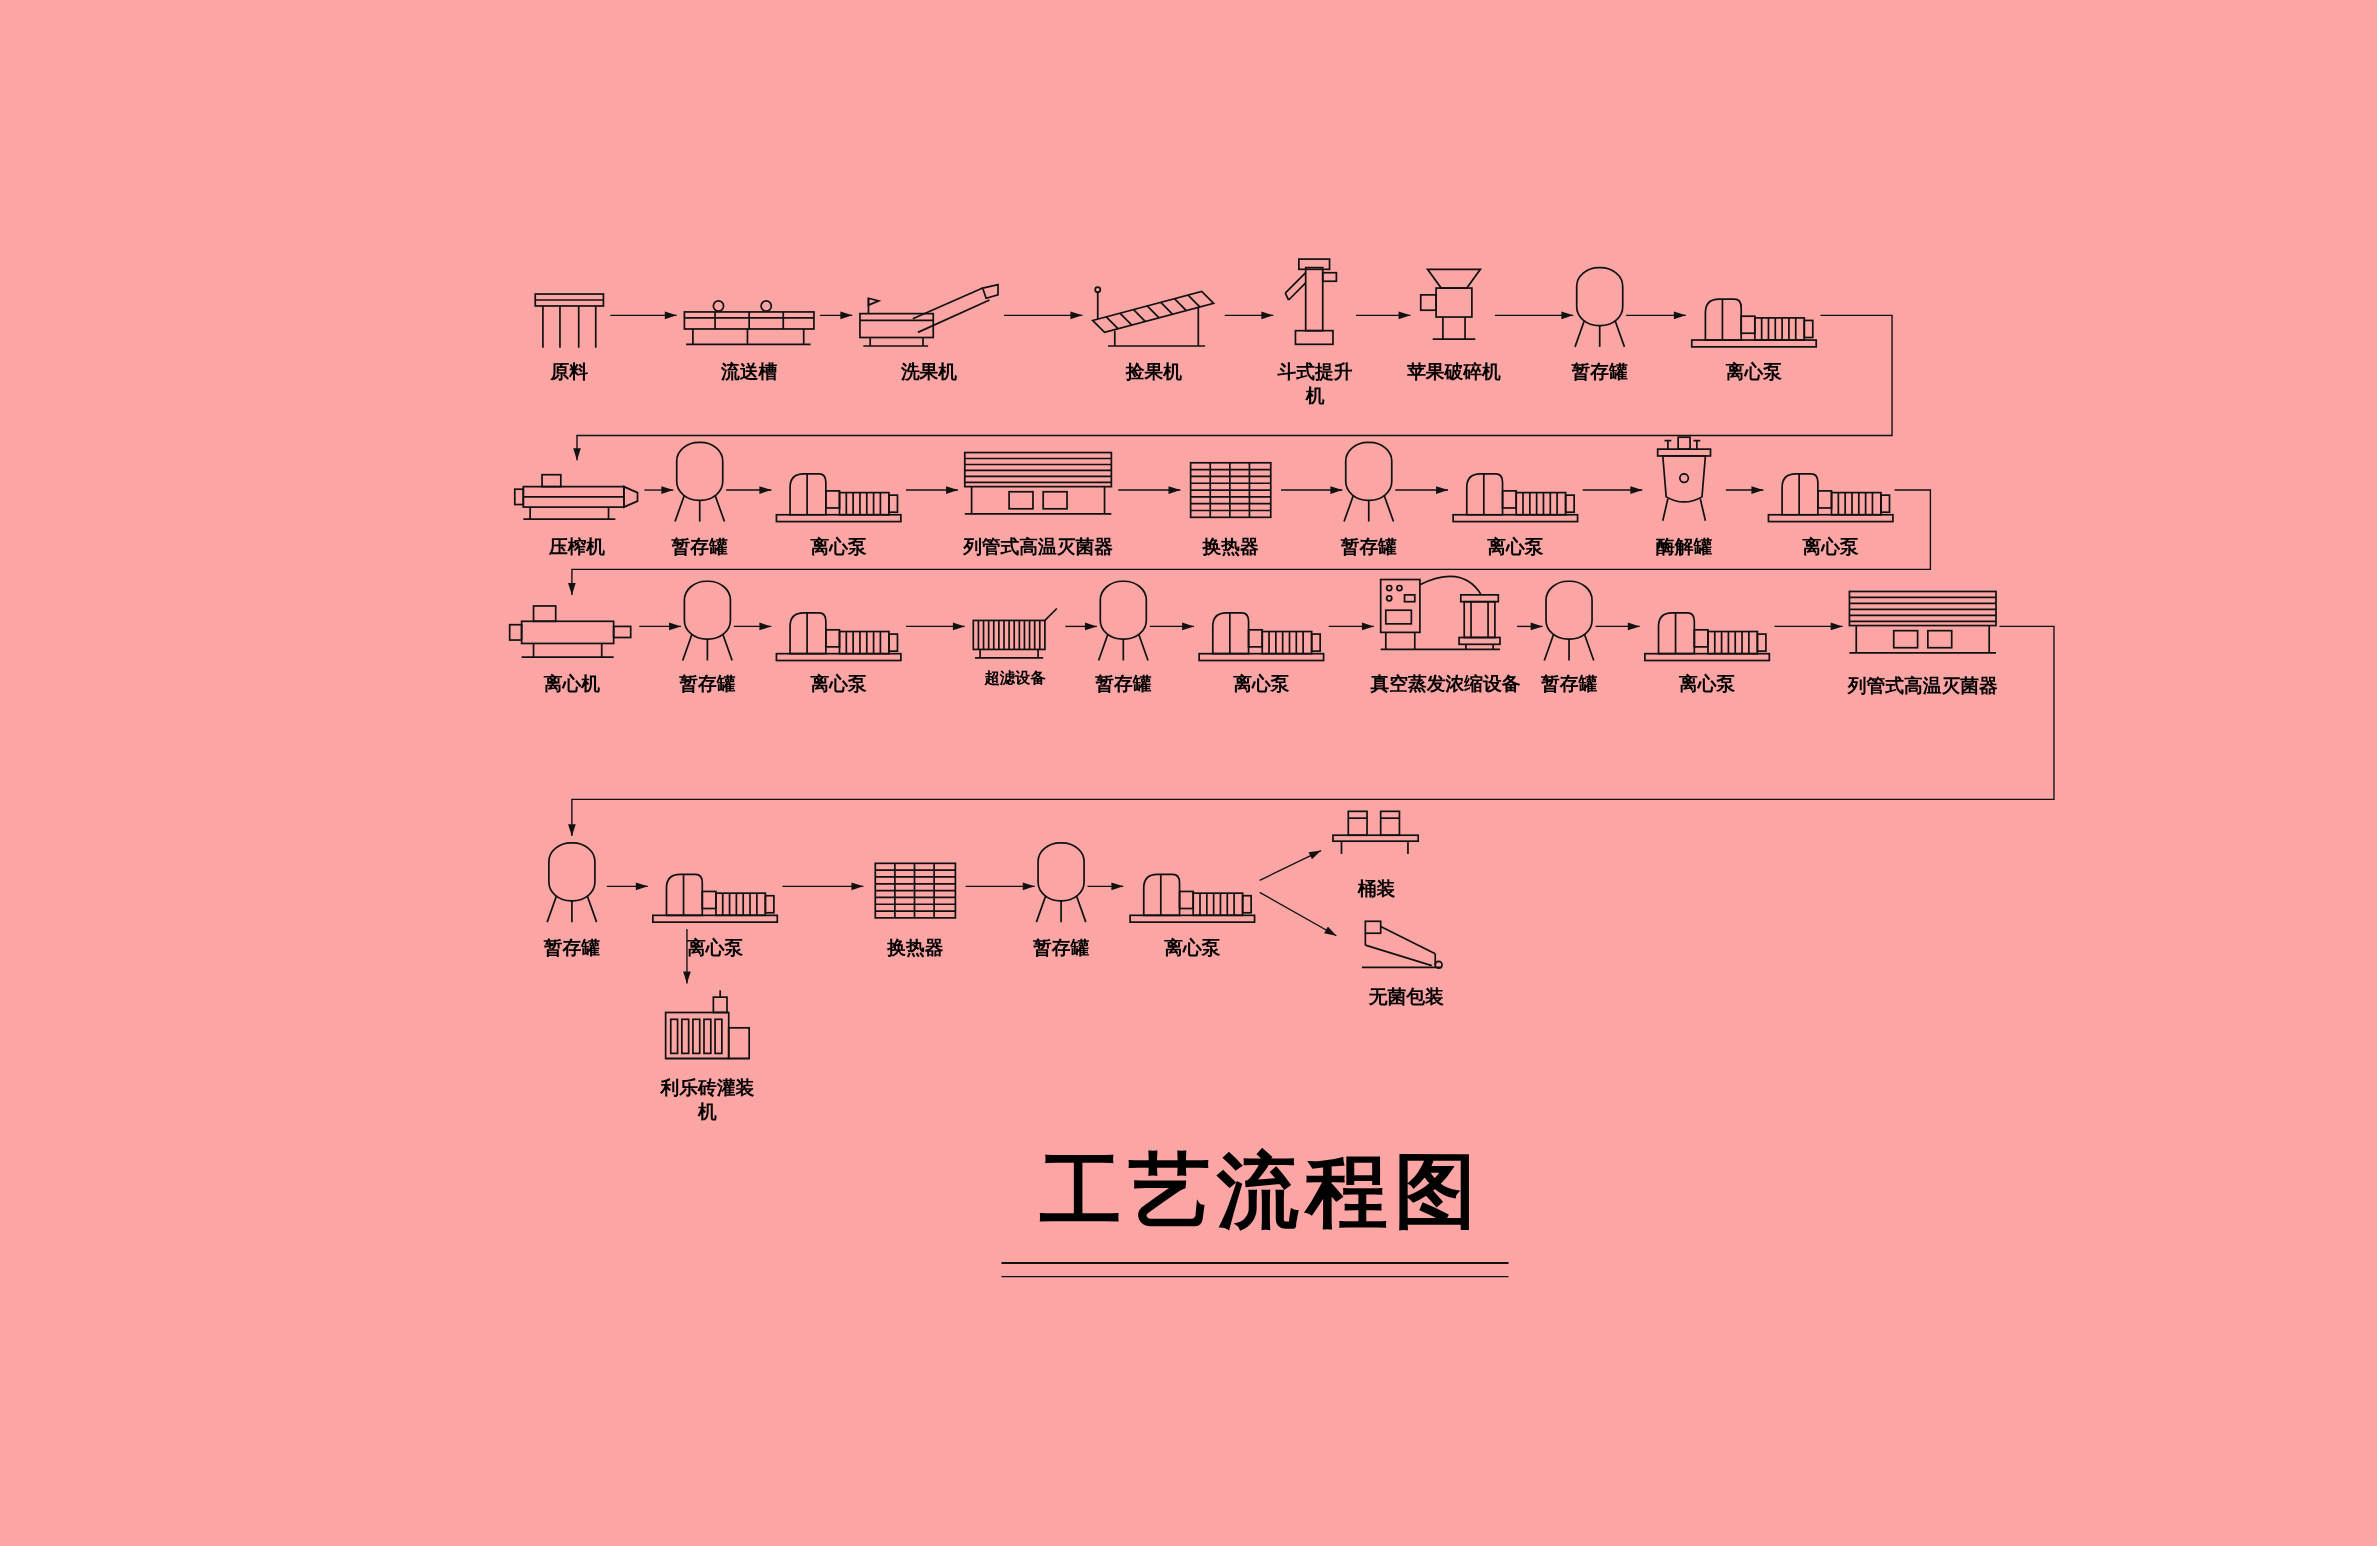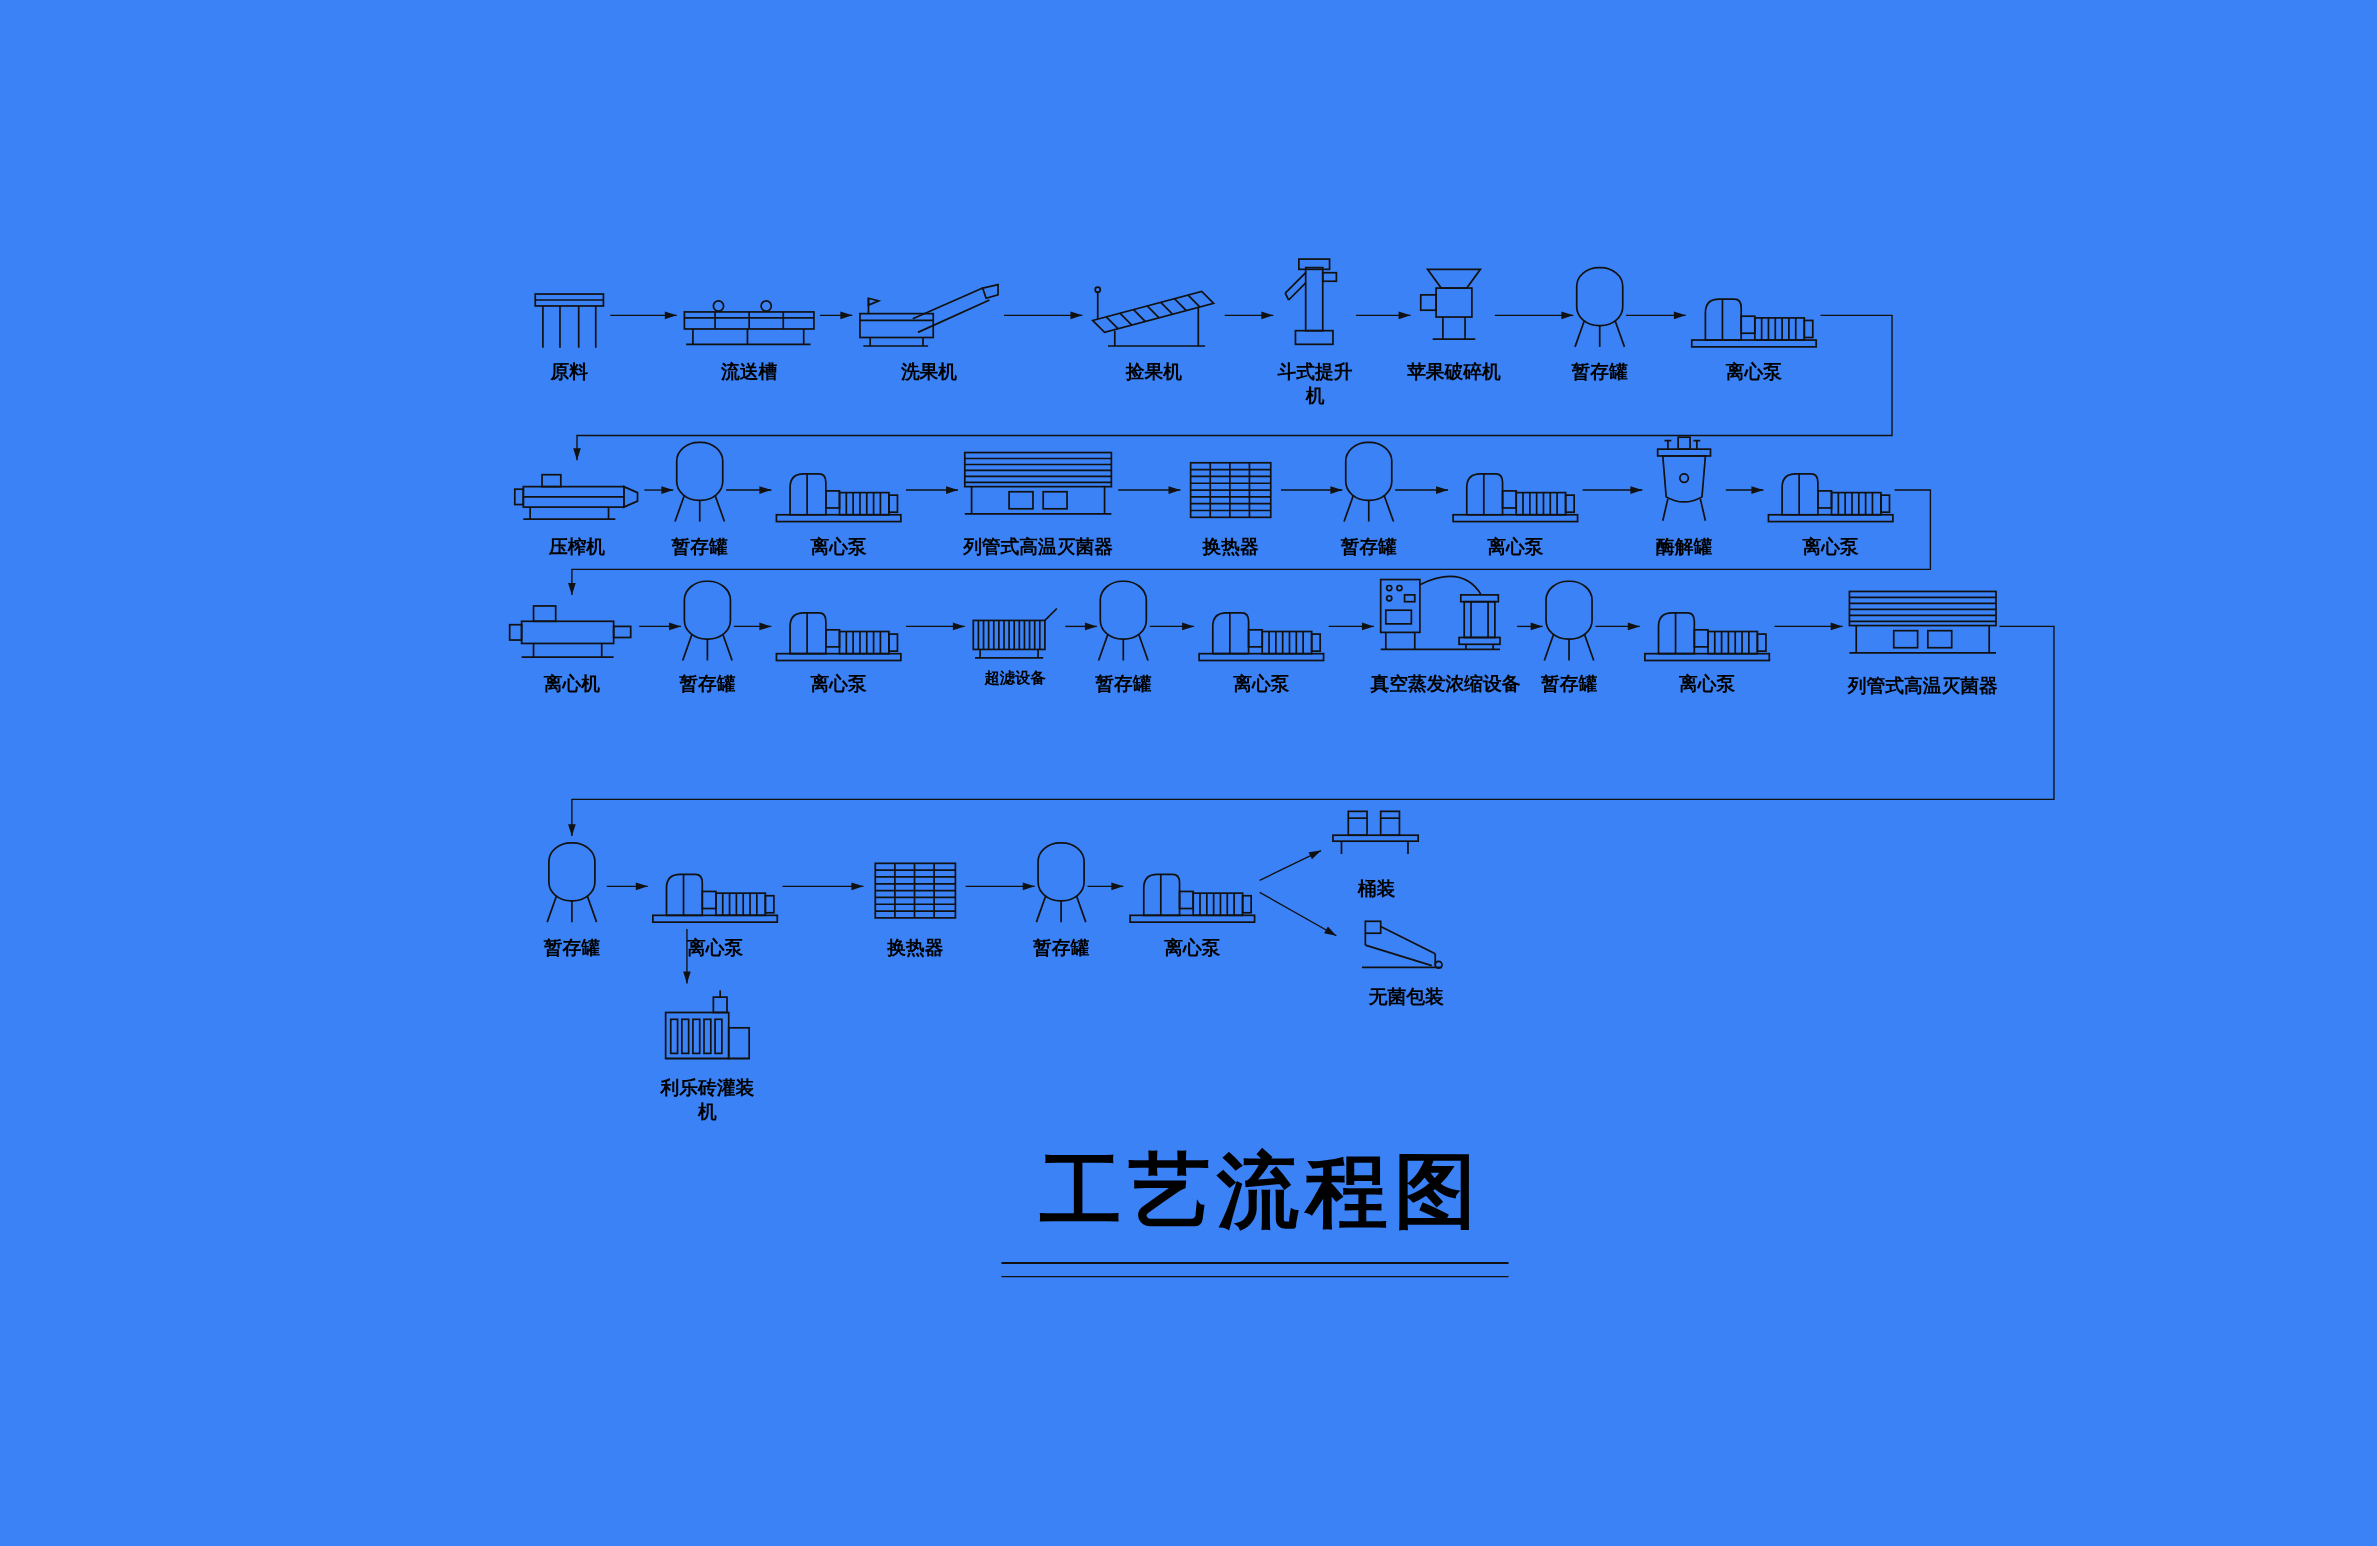--- a/index.html
+++ b/index.html
@@ -1,16 +1,16 @@
 <!DOCTYPE html>
 <html style="font-size:13.6px"><head>
 <meta charset="utf-8">
 <style>
   html,body{margin:0;padding:0;background:#ffffff;}
-  .stage{width:2377px;height:1546px;background:#3b82f6;position:relative;overflow:hidden;}
+  .stage{width:2377px;height:1546px;background:#fca5a5;position:relative;overflow:hidden;}
   svg{display:block;}
   .lbl{font-family:"Liberation Sans",sans-serif;font-size:22px;font-weight:bold;fill:#000;stroke:none;text-anchor:middle;}
   .lbl-sm{font-size:18px;}
   .title{font-family:"DejaVu Serif",serif;font-size:96px;fill:#000;stroke:none;text-anchor:middle;letter-spacing:8px;font-weight:bold;}
   .flow{stroke:#111;stroke-width:1.6;fill:none;marker-end:url(#arrow);}
   .rule{stroke:#111;fill:none;}
 </style>
 </head>
 <body>
 

